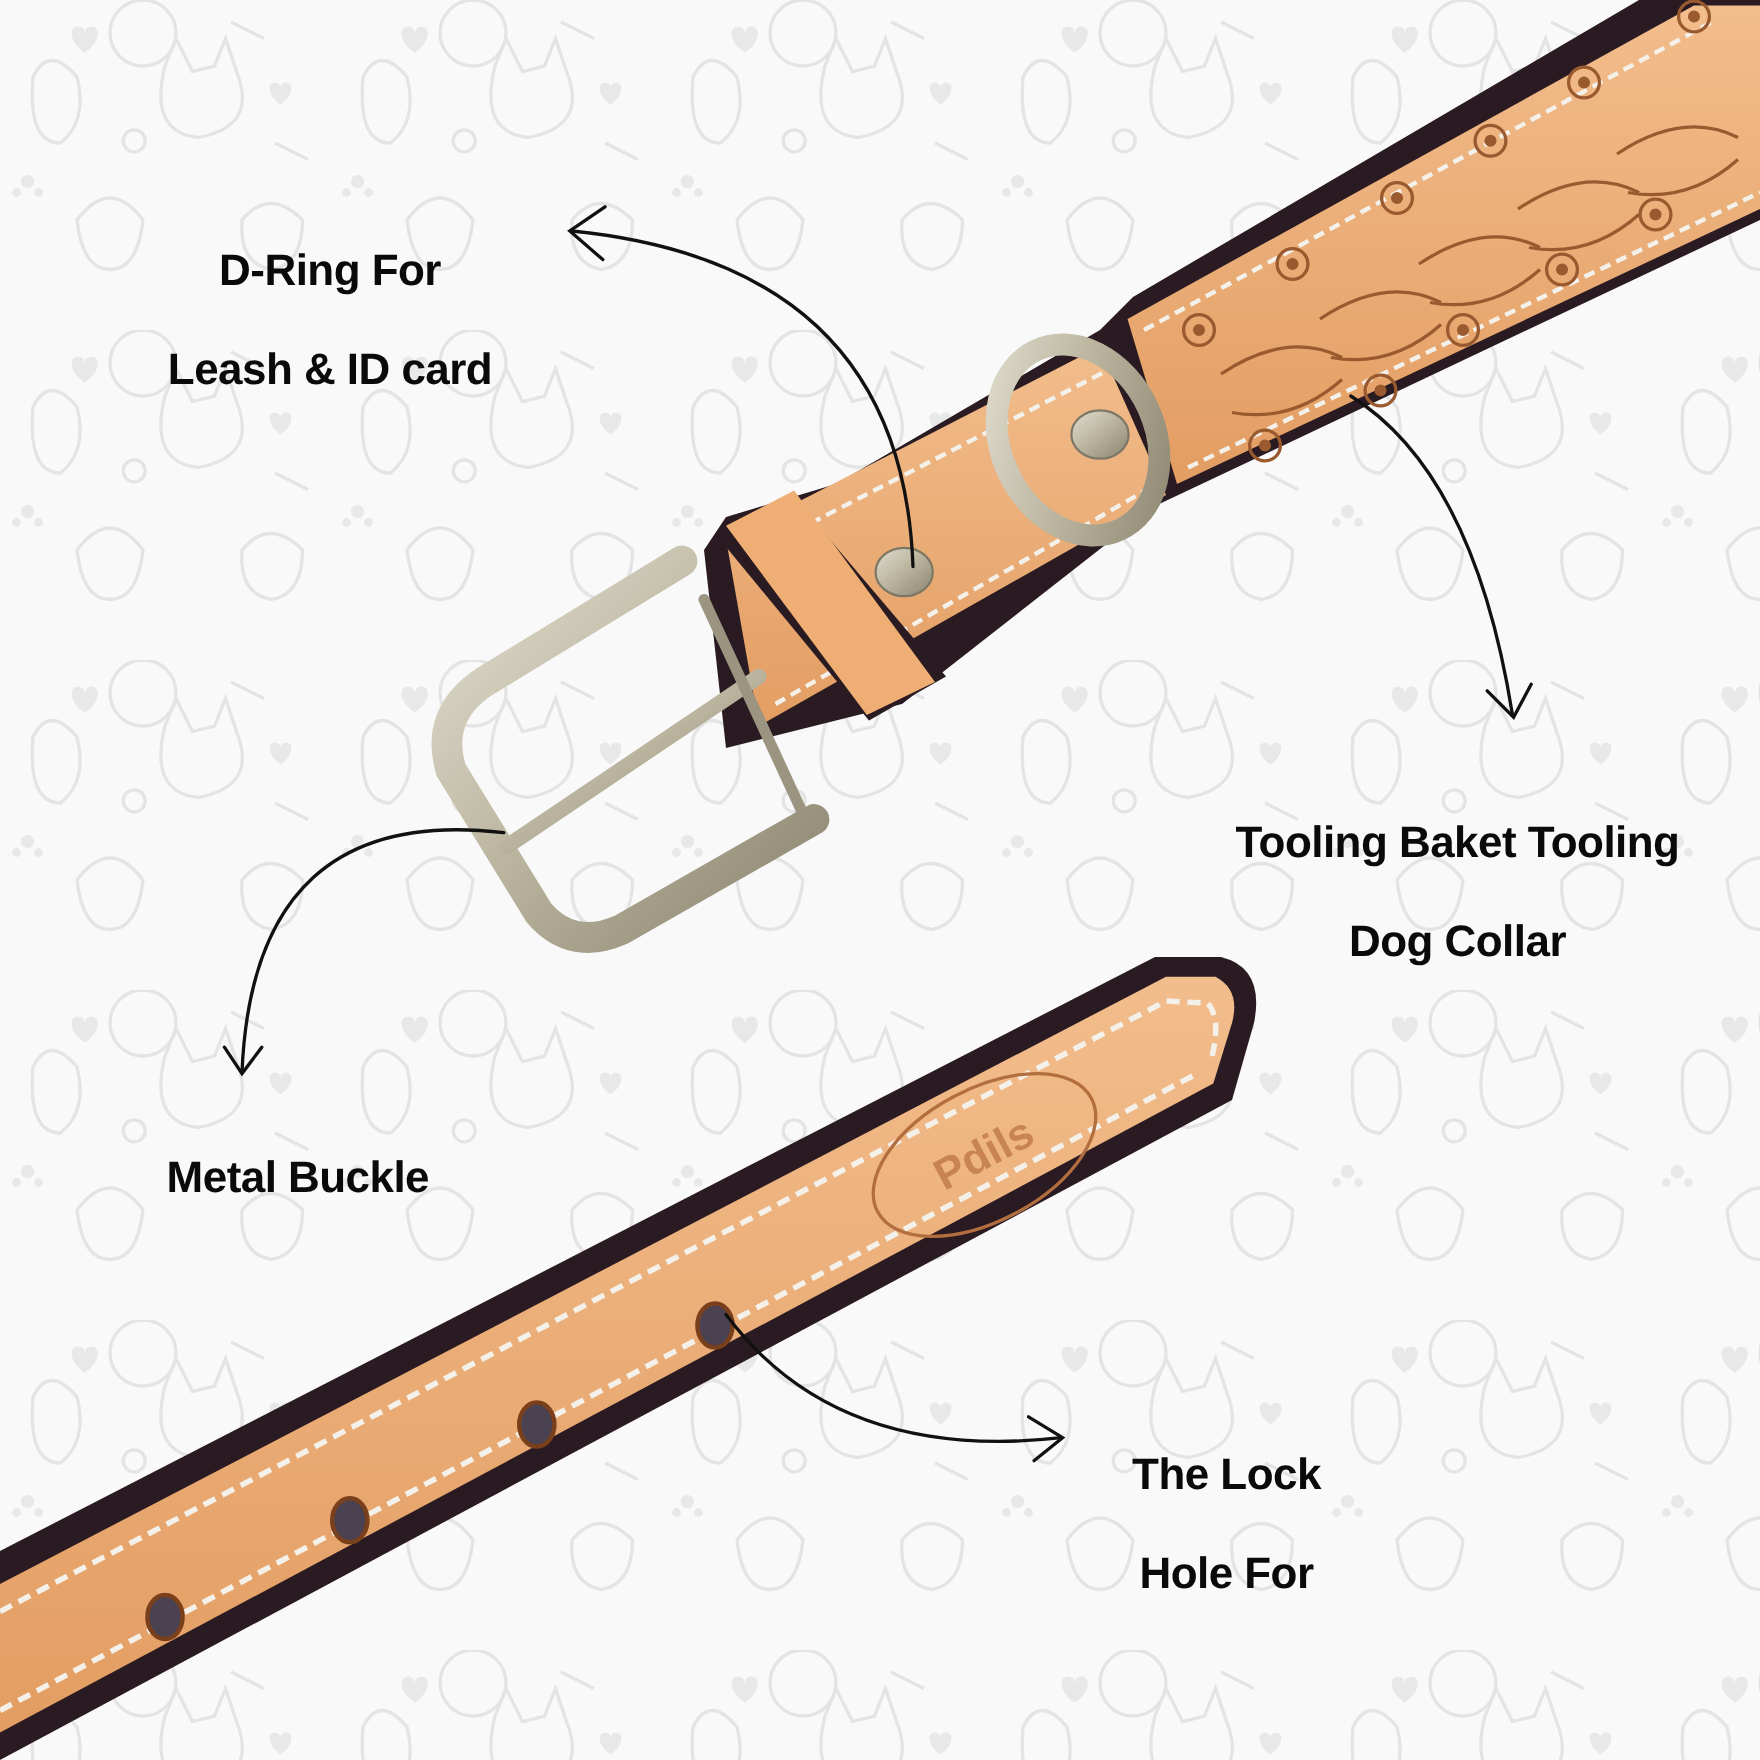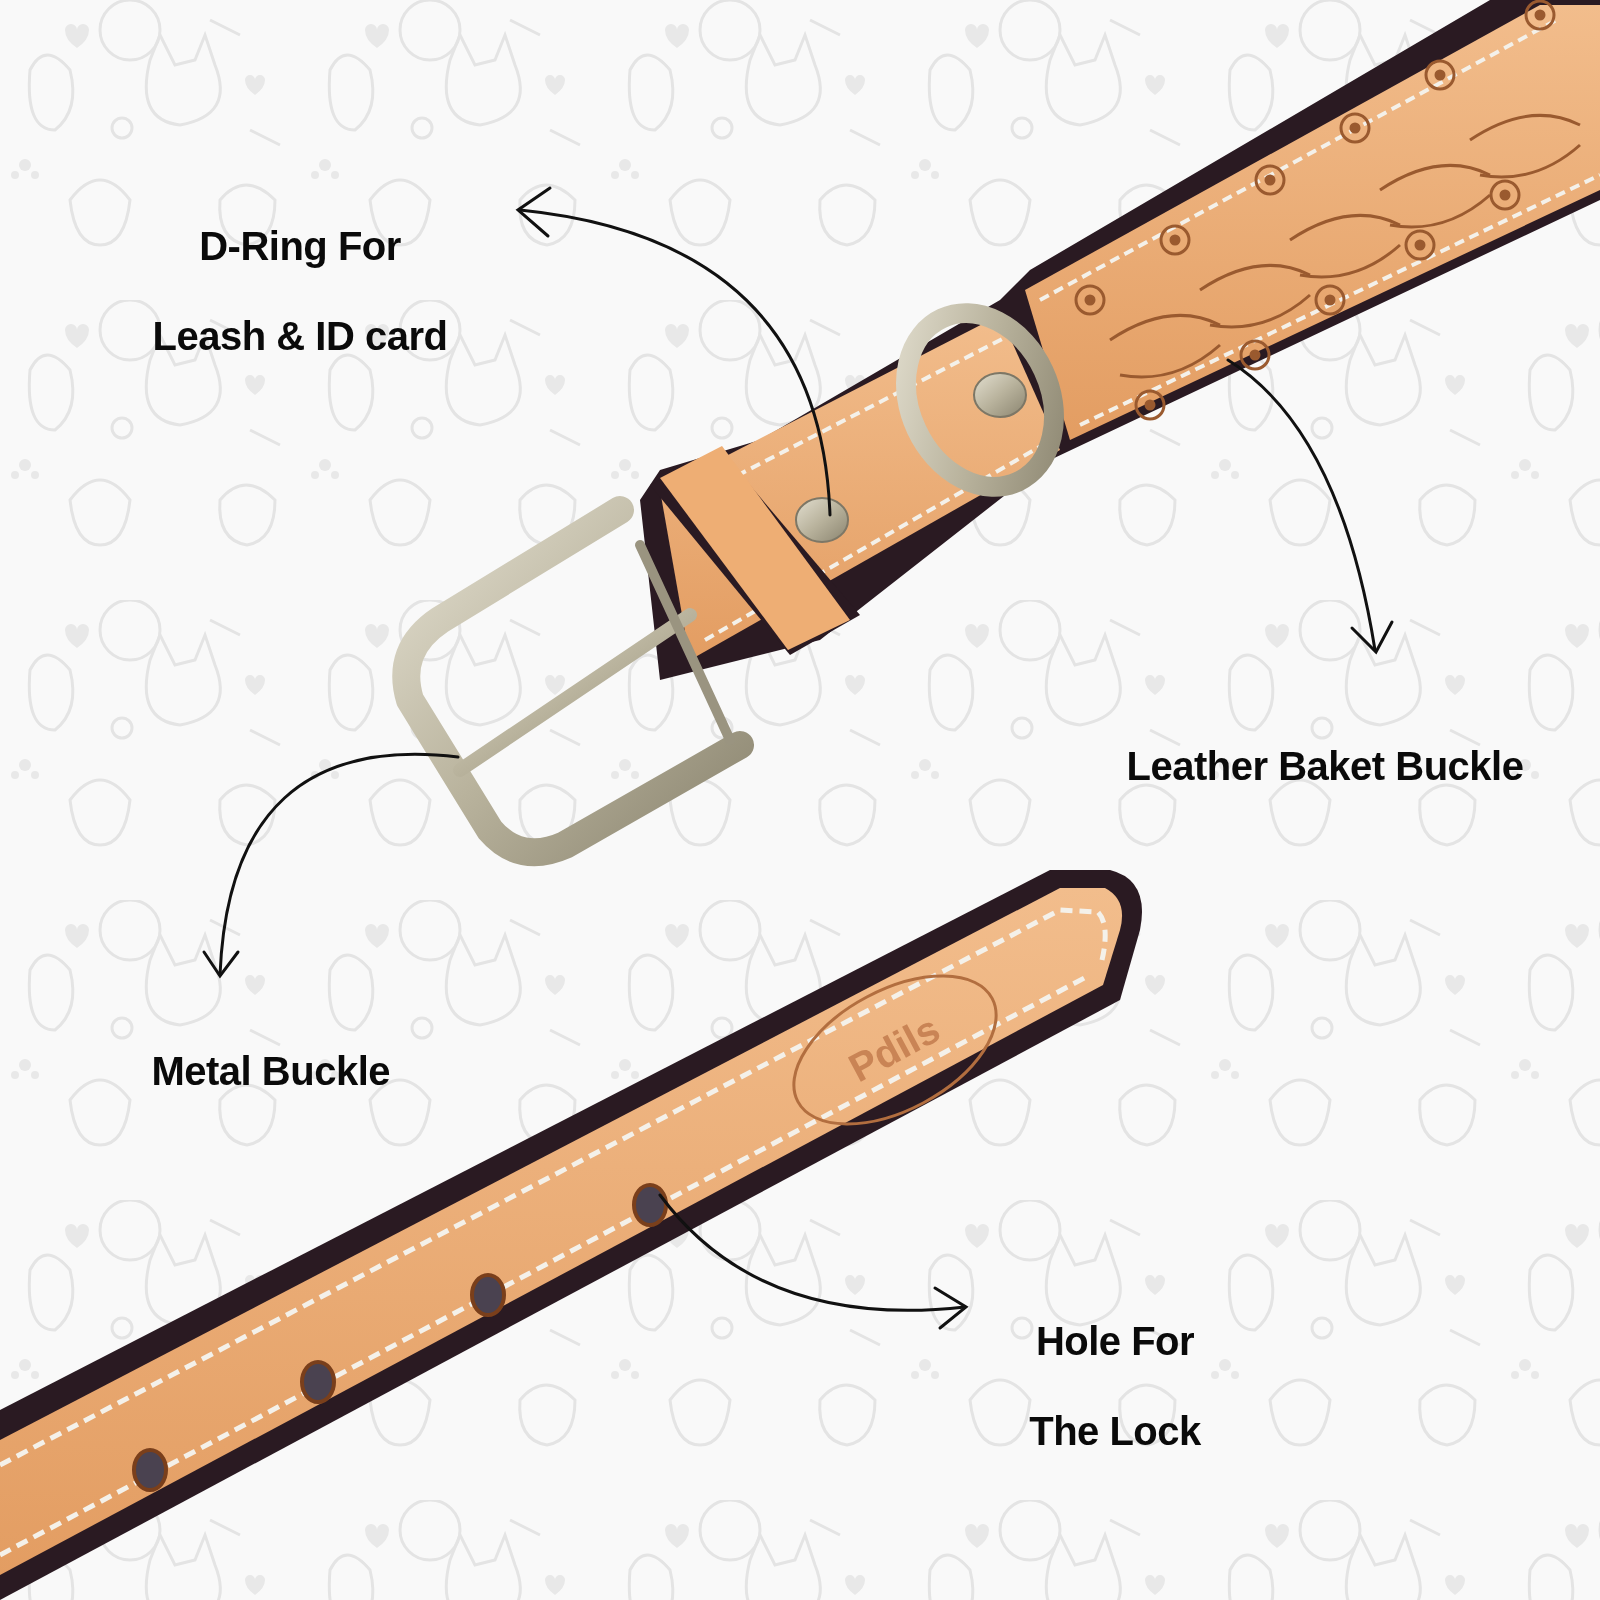--- a/index.html
+++ b/index.html
@@ -151,23 +151,24 @@
     <path d="M935 1288 L966 1307 L940 1328"></path>
   </g>
 </svg>
 
 <div class="label" style="left:120px; top:178px; width:360px;">
   <span>D-Ring For</span>
   <span>Leash &amp; ID card</span>
 </div>
 
 <div class="label" style="left:1060px; top:698px; width:530px;">
-  <span>Leather Baket Buckle</span>
+  <span>Tooling Baket Tooling</span>
+  <span>Dog Collar</span>
 </div>
 
 <div class="label" style="left:80px; top:1003px; width:310px;text-align:right;">
   <span>Metal Buckle</span>
 </div>
 
 <div class="label" style="left:990px; top:1273px; width:250px;">
+  <span>The Lock</span>
   <span>Hole For</span>
-  <span>The Lock</span>
 </div>
 
 </body></html>

